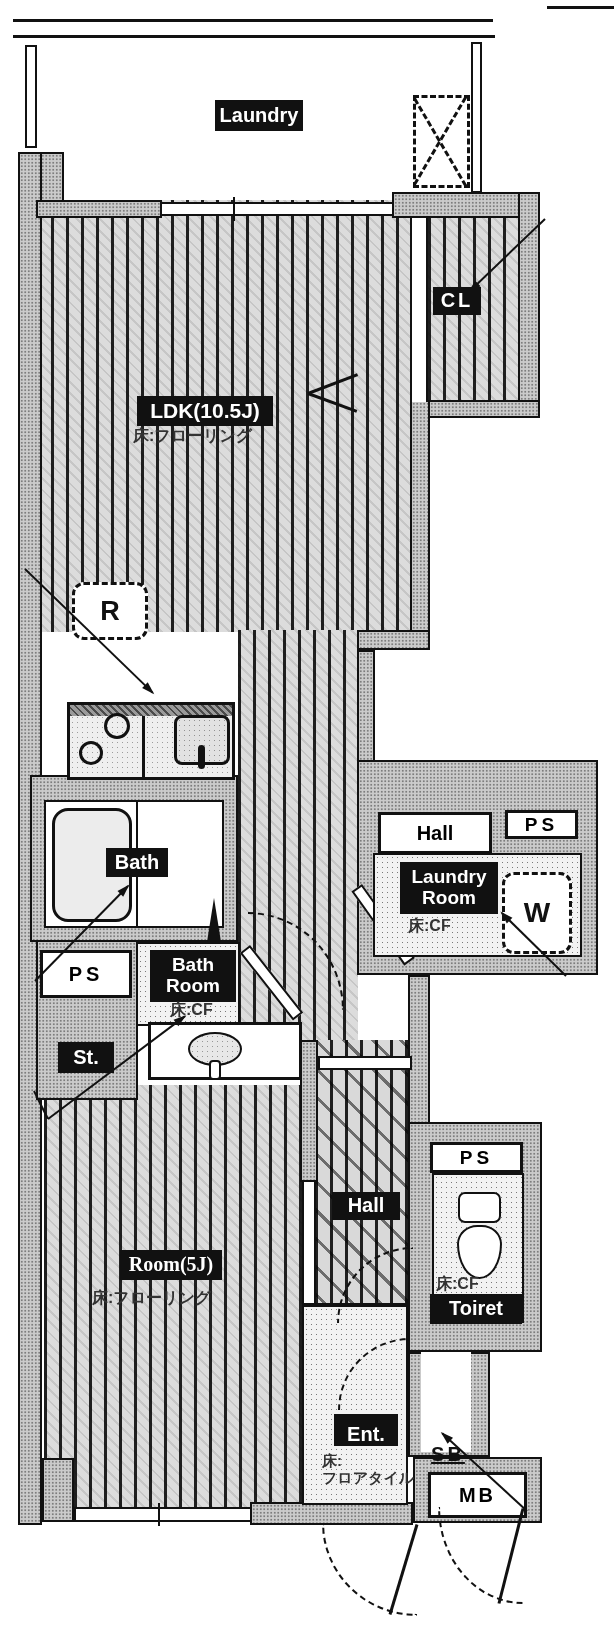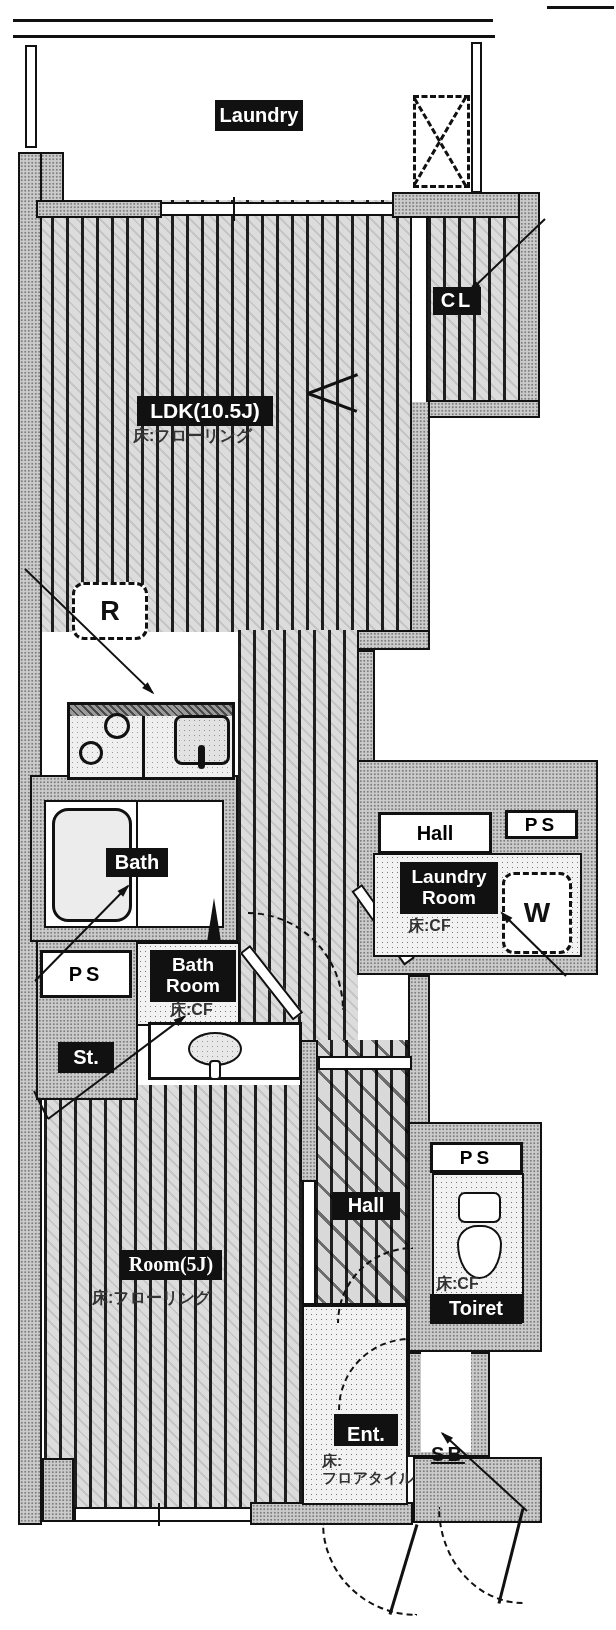--- a/index.html
+++ b/index.html
@@ -144,20 +144,23 @@
   </div>
 
   <div class="whitebox" style="left:430px;top:1142px;width:93px;height:31px;display:flex;align-items:center;justify-content:center;font-weight:700;font-size:19px;letter-spacing:4px;">
     <span>PS</span>
   </div>
   <div class="dotfloor" style="left:432px;top:1173px;width:92px;height:150px;"></div>
   <div class="abs" style="left:458px;top:1192px;width:43px;height:31px;background:#fff;border:2.5px solid #111;border-radius:7px;"></div>
   <div class="abs" style="left:457px;top:1225px;width:45px;height:54px;background:#fff;border:2.5px solid #111;border-radius:45% 45% 50% 50% / 35% 35% 65% 65%;"></div>
 
   <div class="abs" style="left:421px;top:1352px;width:50px;height:100px;background:#fff;"></div>
+  <div class="whitebox" style="left:428px;top:1472px;width:99px;height:46px;display:flex;align-items:center;justify-content:center;font-weight:700;font-size:20px;letter-spacing:3px;">
+    <span>MB</span>
+  </div>
 
   <div class="dotfloor" style="left:302px;top:1305px;width:106px;height:200px;"></div>
   <div class="blackline" style="left:302px;top:1303px;width:108px;height:3px;"></div>
 
   <div class="arc tl" style="left:337px;top:1247px;width:76px;height:76px;"></div>
   <div class="arc tl" style="left:338px;top:1338px;width:72px;height:72px;"></div>
   <div class="arc tr" style="left:248px;top:912px;width:96px;height:98px;"></div>
   <div class="arc bl" style="left:322px;top:1523px;width:95px;height:93px;"></div>
   <div class="arc bl" style="left:438px;top:1507px;width:85px;height:97px;"></div>
   <div class="line thick" style="left:417px;top:1523px;width:94px;transform:rotate(106.7deg);"></div>

